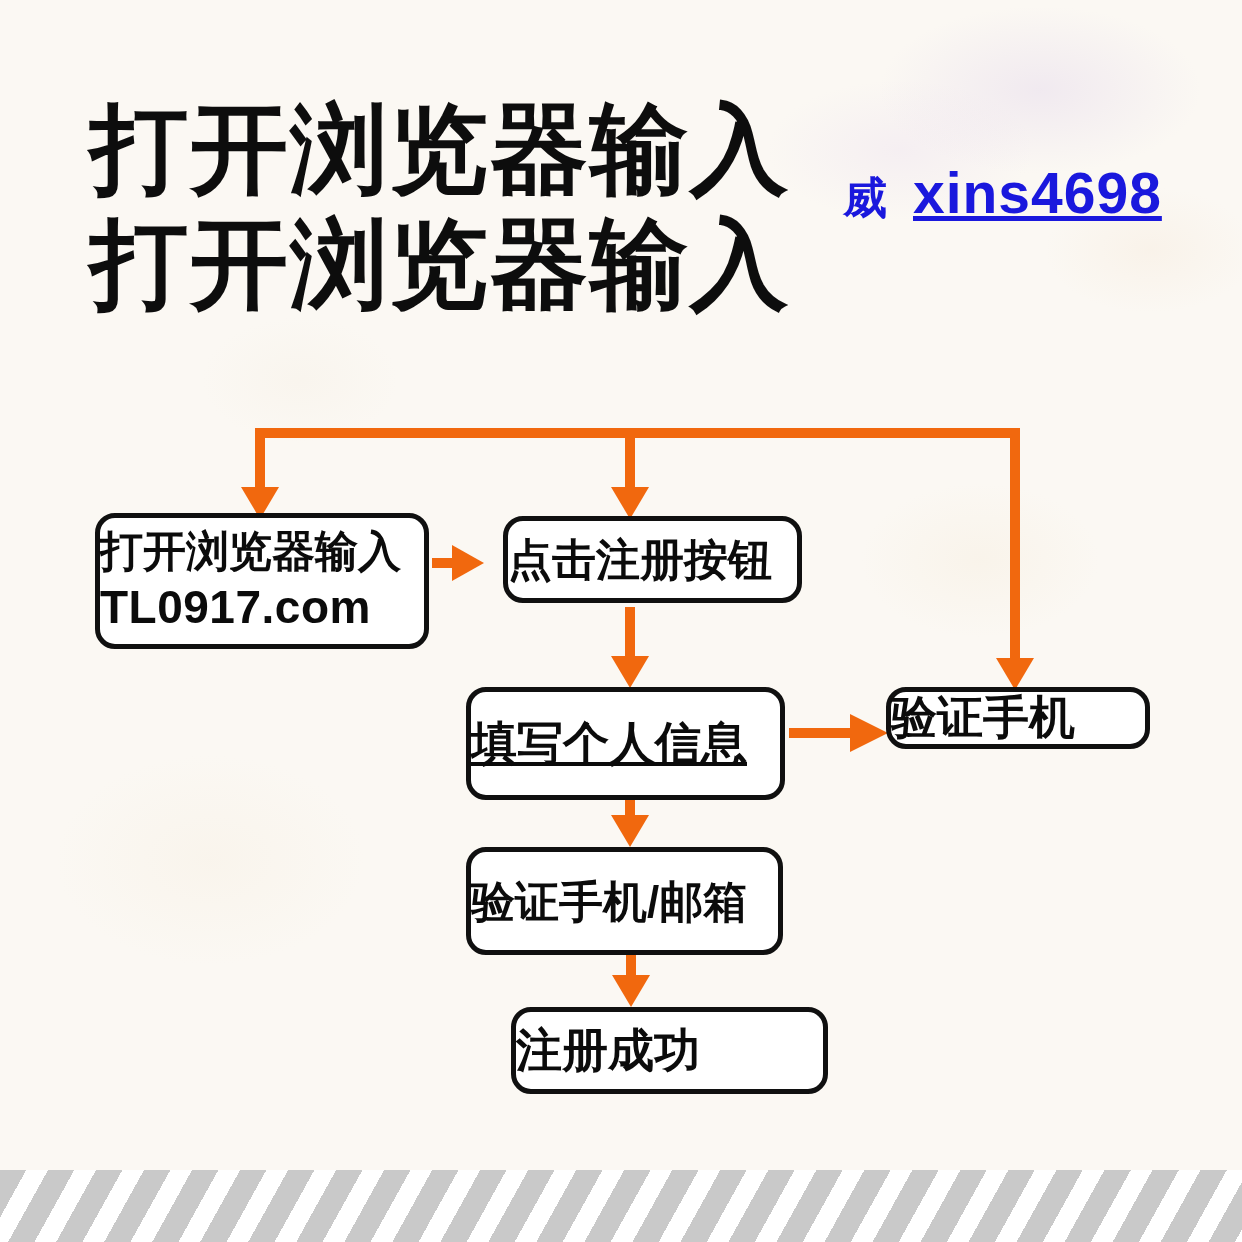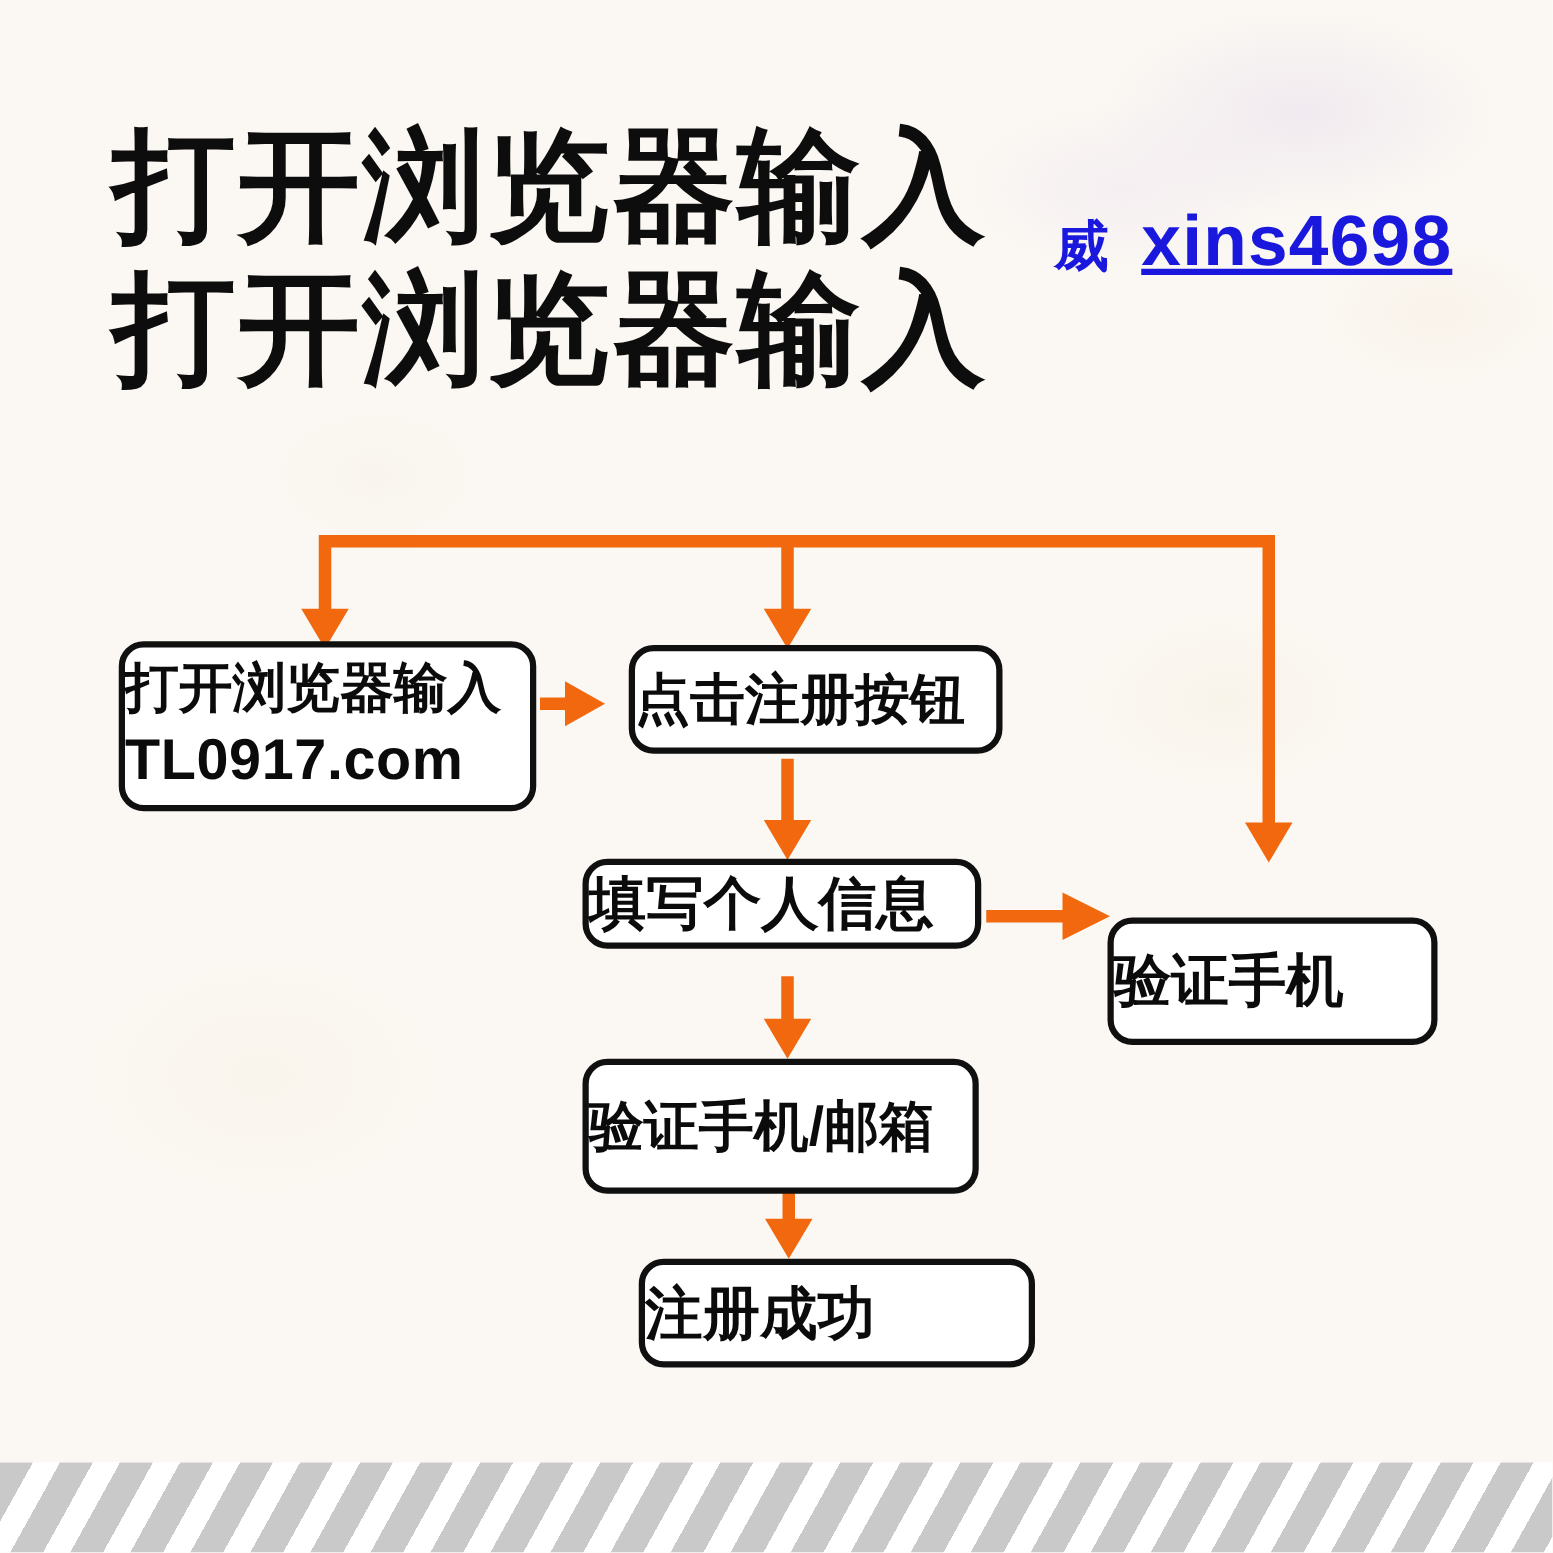--- a/index.html
+++ b/index.html
@@ -48,22 +48,22 @@
     display:flex;flex-direction:column;
     align-items:flex-start;justify-content:center;
     font-weight:bold;color:#0b0b0b;
     text-align:center;
     line-height:1.25;
     white-space:nowrap;
   }
   .node-open{left:95px;top:513px;width:334px;height:136px;font-size:43px;}
   .node-open .url{font-size:46px;letter-spacing:0.5px;}
   .node-click{left:483px;top:516px;width:299px;height:87px;font-size:44px;margin-left:20px;}
-  .node-fill{left:466px;top:687px;width:319px;height:72px;font-size:46px;}
-  .node-vphone{left:886px;top:687px;width:264px;height:102px;font-size:46px;margin-top:47px;}
+  .node-fill{left:466px;top:687px;width:319px;height:113px;font-size:46px;text-decoration:underline;}
+  .node-vphone{left:886px;top:687px;width:264px;height:62px;font-size:46px;}
   .node-vpe{left:466px;top:847px;width:317px;height:108px;font-size:44px;}
   .node-done{left:467px;top:1007px;width:317px;height:87px;font-size:46px;margin-left:44px;}
   .footer-band{
     position:absolute;left:0;right:0;bottom:0;height:72px;
     background-color:#ffffff;
     background-image:repeating-linear-gradient(119deg, var(--stripe) 0 23px, #ffffff 23px 42px);
   }
   .watermark{
     position:absolute;top:1160px;right:5px;
     font-size:41px;font-weight:bold;letter-spacing:2px;

